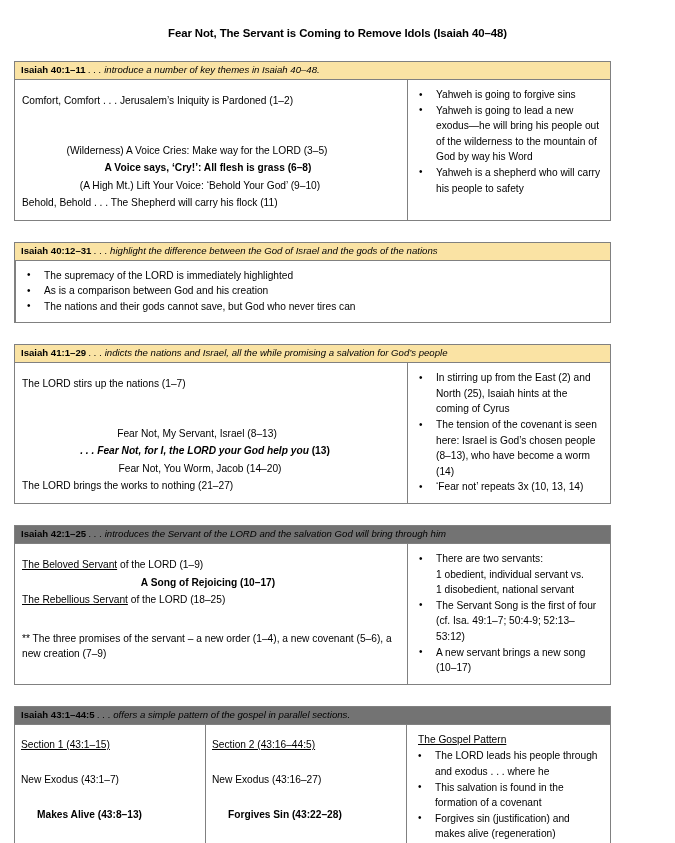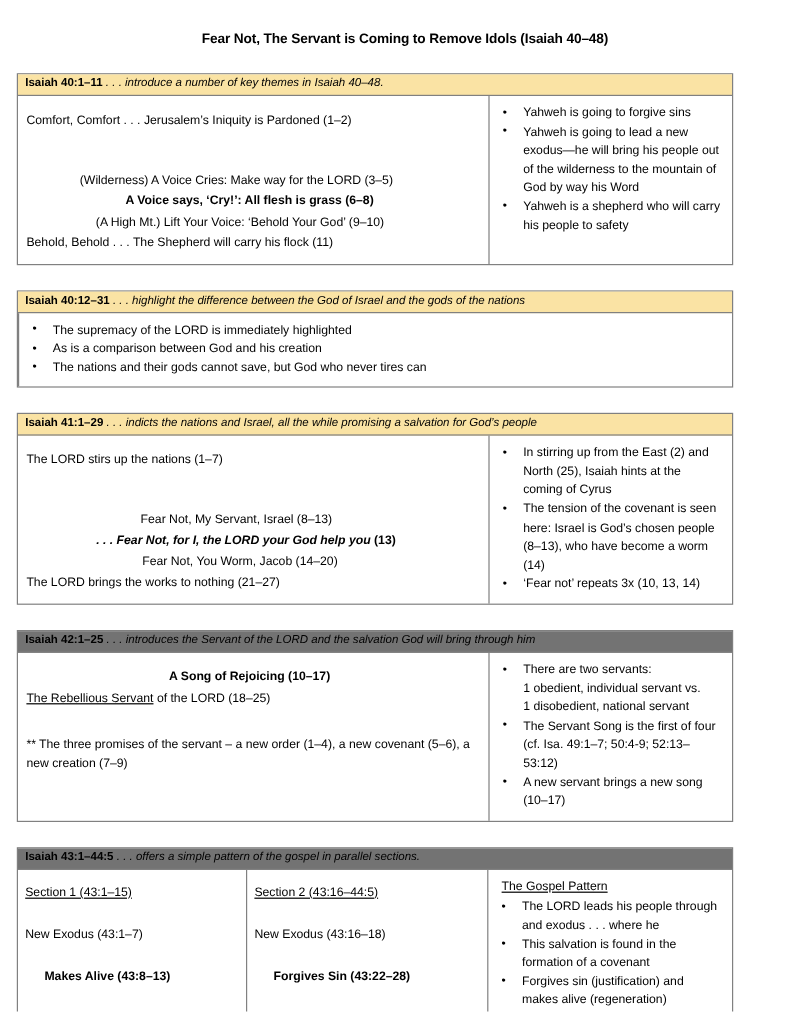--- a/index.html
+++ b/index.html
@@ -215,20 +215,21 @@
       </div>
     </div>
   </div>
 
   <div class="block block-gap">
     <div class="block-header hdr-blue">
       <span class="hdr-ref">Isaiah 42:1–25</span><span class="hdr-desc"> . . . introduces the Servant of the LORD and the salvation God will bring through him</span>
     </div>
     <div class="block-body">
       <div class="col-left w-left2">
+        <div class="ol ol-l0"><span class="underline">The Beloved Servant</span><span> of the LORD (1–9)</span></div>
         <div class="ol ol-l2">A Song of Rejoicing (10–17)</div>
         <div class="ol ol-l0"><span class="underline">The Rebellious Servant</span><span> of the LORD (18–25)</span></div>
         <div class="note">** The three promises of the servant – a new order (1–4), a new covenant (5–6), a new creation (7–9)</div>
       </div>
       <div class="col-right">
         <ul class="bullets">
           <li style="white-space: pre-line;">There are two servants:
 1 obedient, individual servant vs.
 1 disobedient, national servant</li>
           <li style="white-space: pre-line;">The Servant Song is the first of four
@@ -245,21 +246,21 @@
     </div>
     <div class="block-body">
       <div class="col-left w-c1">
         <div class="plain plain-head">Section 1 (43:1–15)</div>
         <div class="plain plain-row">New Exodus (43:1–7)</div>
         <div class="plain plain-row bold">Makes Alive (43:8–13)</div>
         <div class="plain plain-row">God the King (43:14–15)</div>
       </div>
       <div class="col-mid w-c2">
         <div class="plain plain-head">Section 2 (43:16–44:5)</div>
-        <div class="plain plain-row">New Exodus (43:16–18)</div>
+        <div class="plain plain-row">New Exodus (43:16–27)</div>
         <div class="plain plain-row bold">Forgives Sin (43:22–28)</div>
         <div class="plain plain-row">People of God (44:1–5)</div>
       </div>
       <div class="col-right">
         <div class="rc-head">The Gospel Pattern</div>
         <ul class="bullets">
           <li>The LORD leads his people through and exodus . . . where he</li>
           <li>This salvation is found in the formation of a covenant</li>
           <li>Forgives sin (justification) and makes alive (regeneration)</li>
         </ul>

